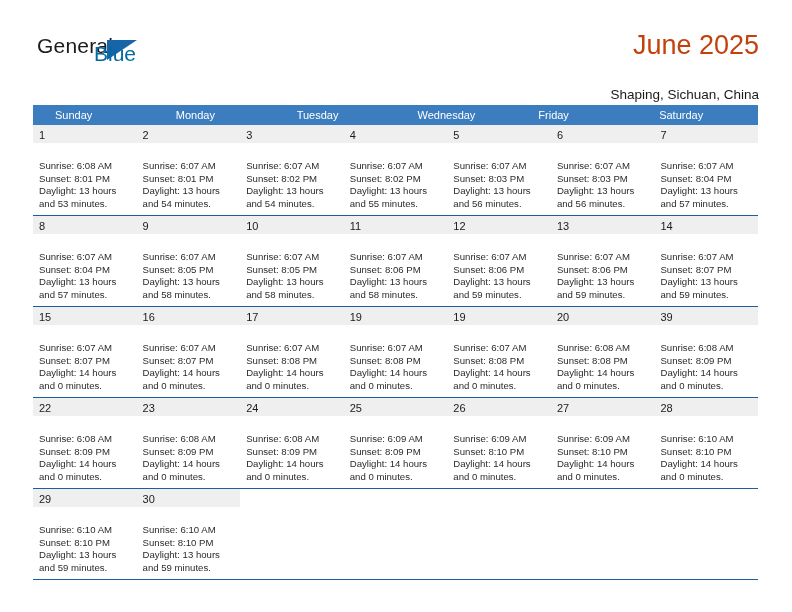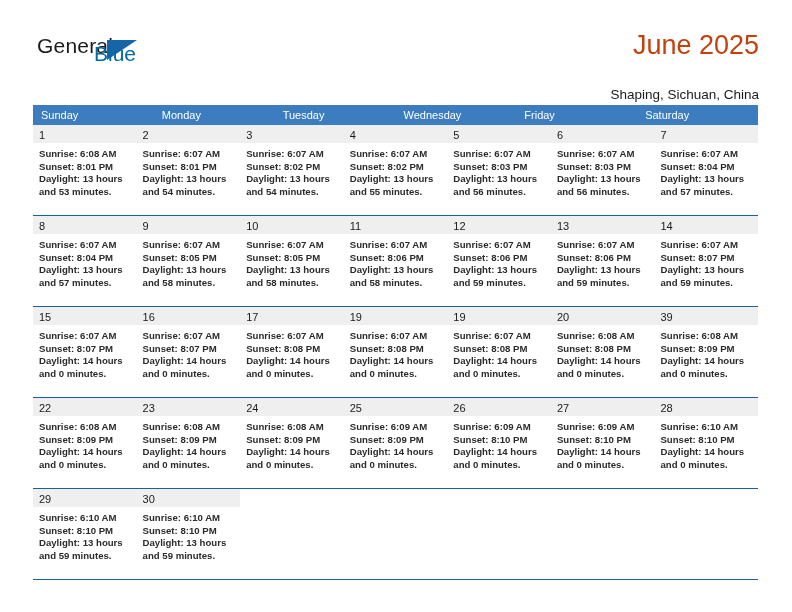--- a/index.html
+++ b/index.html
@@ -92,21 +92,21 @@
   .weekdays {
     display: flex;
     background: #3b7dbf;
     height: 20px;
   }
   .weekday {
     flex: 1 1 0;
     color: #ffffff;
     font-size: 11px;
     line-height: 20px;
-    padding-left: 8px;
+    padding-left: 22px;
     white-space: nowrap;
   }
   .week {
     display: flex;
     border-top: 1.3px solid #1c5ea0;
   }
   .week:first-of-type { border-top: none; }
   .daycell {
     flex: 1 1 0;
     height: 90px;
@@ -119,22 +119,21 @@
     height: 18px;
     background: #efefef;
     padding-left: 6px;
   }
   .daynum {
     font-size: 11px;
     color: #1b1b1b;
     line-height: 18px;
   }
   .daybody {
-    padding: 5px 6px 0 6px;
-    font-weight: bold;
+    padding: 17px 6px 0 6px;
   }
   .dayline {
     font-size: 9.6px;
     color: #2b2b2b;
     line-height: 12.6px;
     white-space: nowrap;
   }
   .week-bottom {
     border-top: 1.3px solid #1c5ea0;
     width: 725px;

